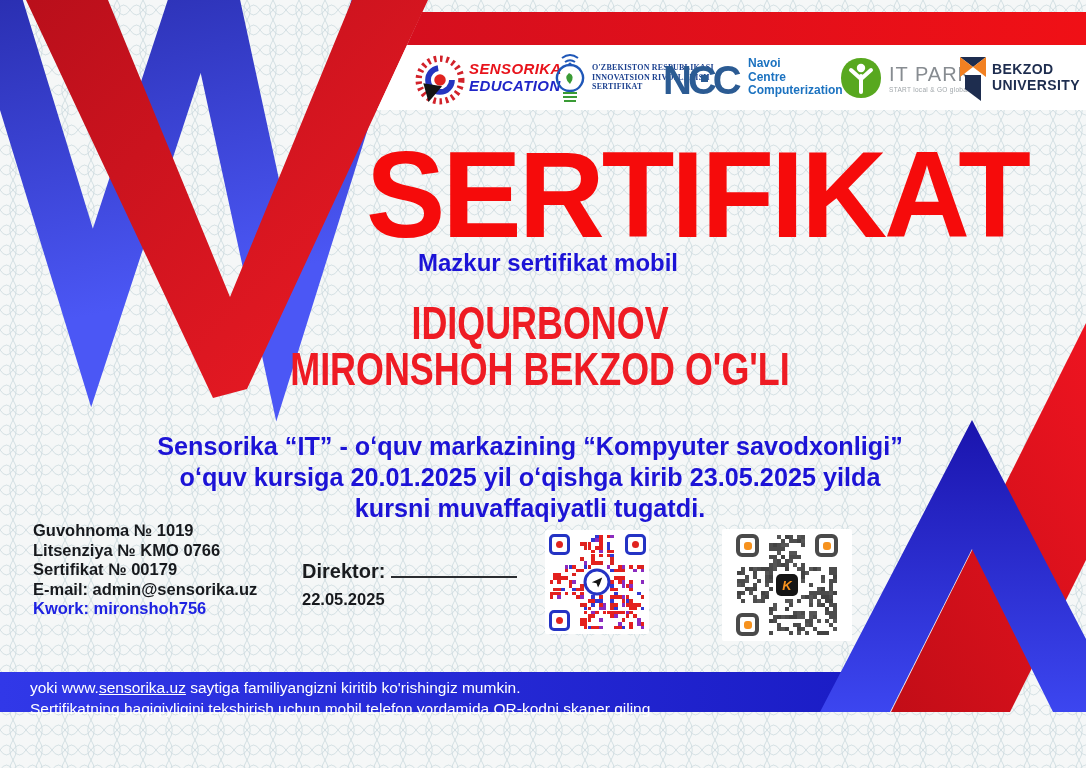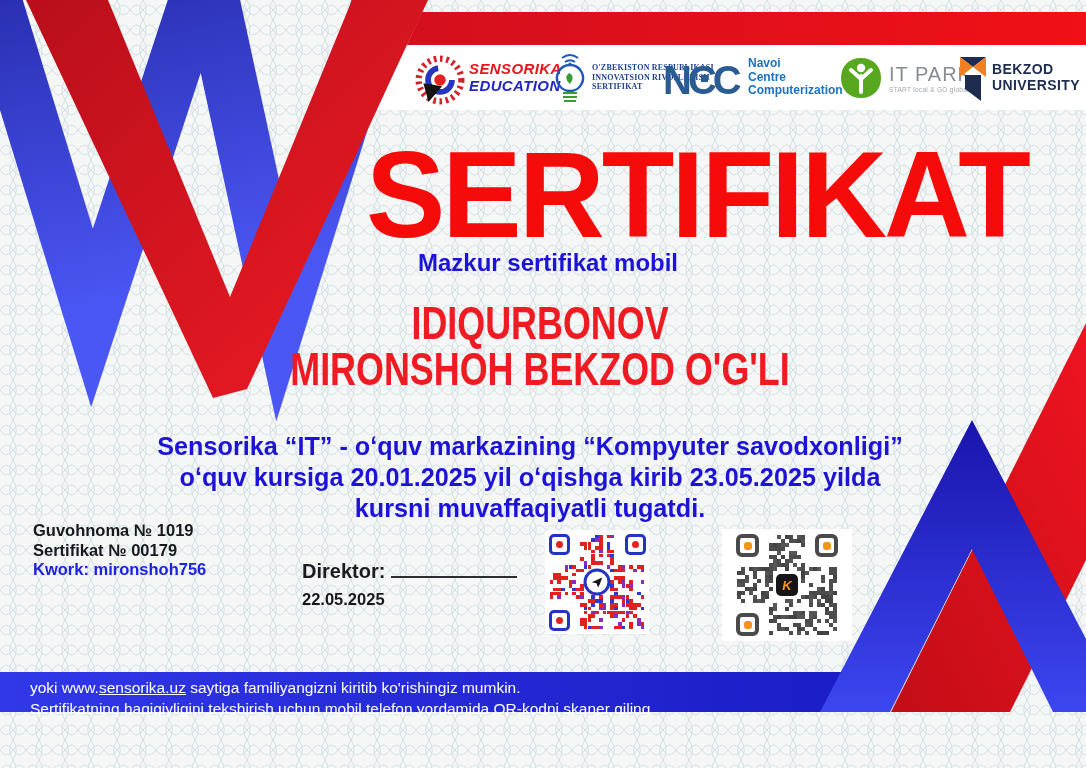--- a/index.html
+++ b/index.html
@@ -198,21 +198,23 @@
     <div>MIRONSHOH BEKZOD O'G'LI</div>
   </div>
   <div class="abs body-text">
     <div>Sensorika “IT” - oʻquv markazining “Kompyuter savodxonligi”</div>
     <div>oʻquv kursiga 20.01.2025 yil oʻqishga kirib 23.05.2025 yilda</div>
     <div>kursni muvaffaqiyatli tugatdi.</div>
   </div>
 
   <div class="abs info">
     <div>Guvohnoma № 1019</div>
+    <div>Litsenziya № KMO 0766</div>
     <div>Sertifikat № 00179</div>
+    <div>E-mail: admin@sensorika.uz</div>
     <div class="blue">Kwork: mironshoh756</div>
   </div>
 
   <div class="abs director">
     <span>Direktor:</span><span class="sig-line"></span>
   </div>
   <div class="abs date">22.05.2025</div>
 
   <div class="qr-card one">
     <div class="qr-wrap">

